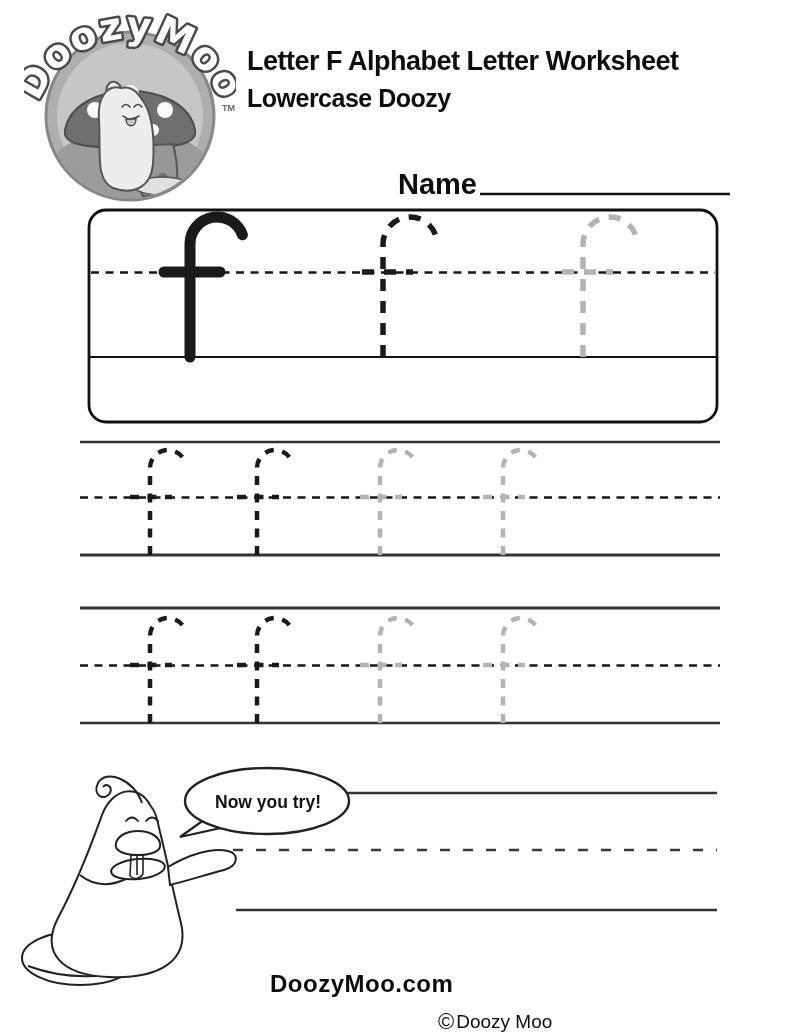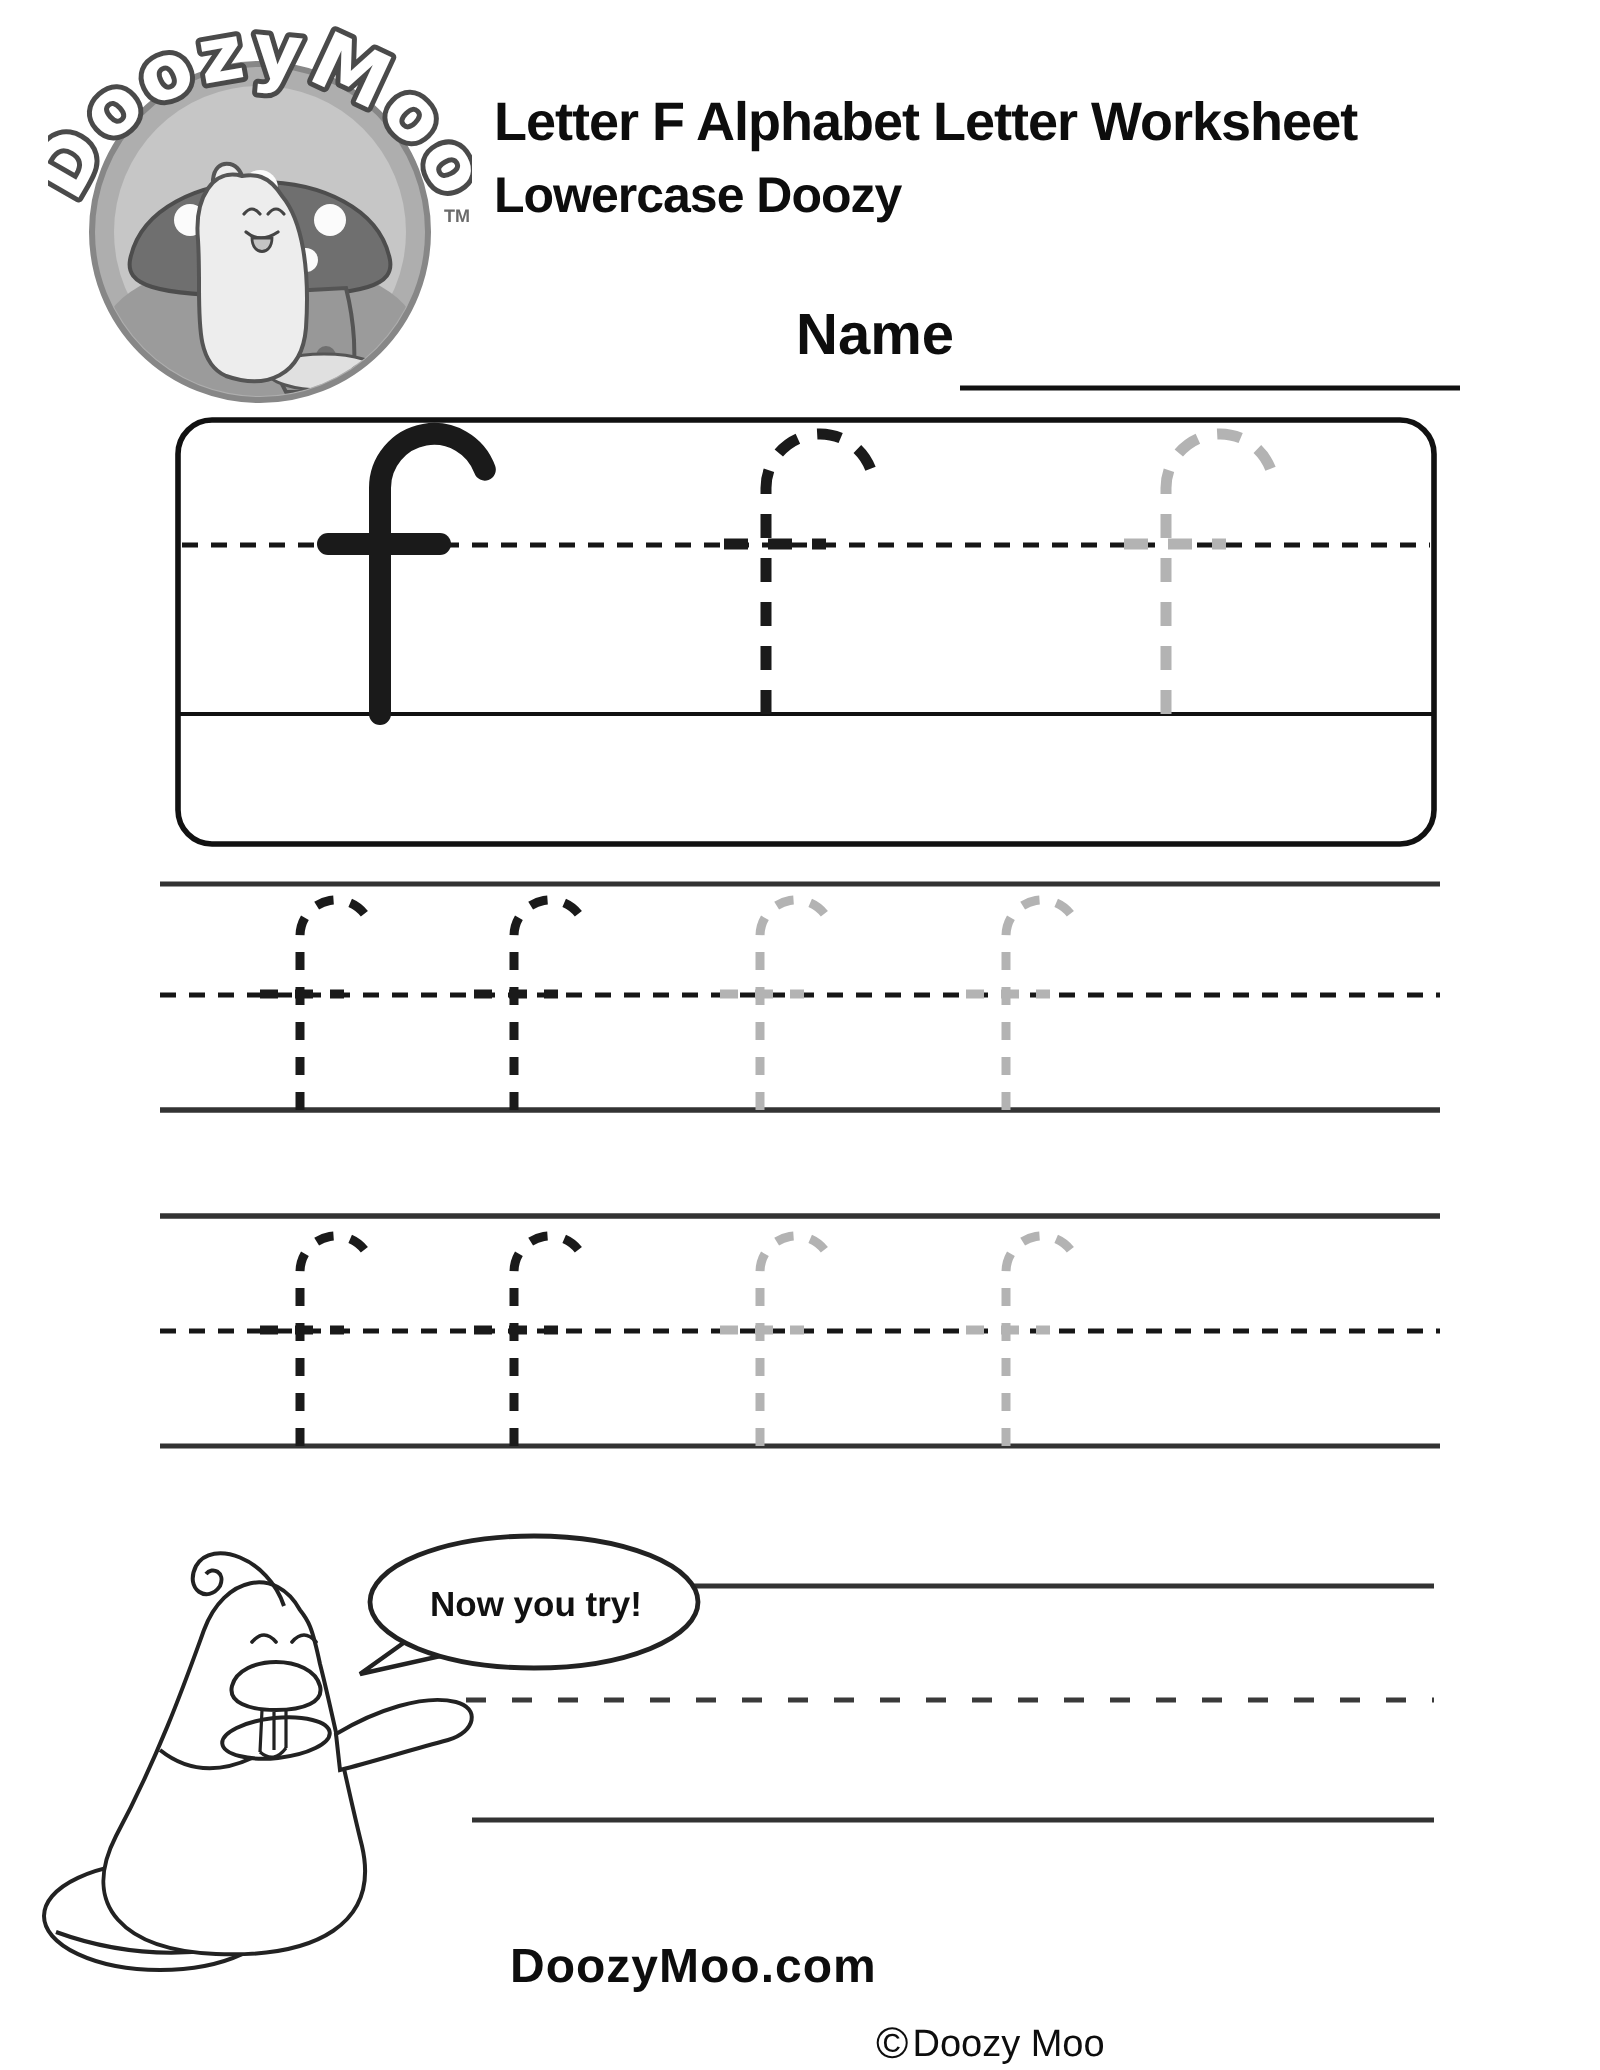--- a/index.html
+++ b/index.html
@@ -1,22 +1,22 @@
 <!DOCTYPE html>
 <html><head>
 <meta charset="utf-8">
 <style>
   html,body{margin:0;padding:0;background:#fff;}
   .page{position:relative;width:800px;height:1035px;background:#ffffff;overflow:hidden;
         font-family:"Liberation Sans", sans-serif;color:#111;}
   .abs{position:absolute;}
   .title1{left:247px;top:46px;font-size:27px;font-weight:700;letter-spacing:-0.5px;color:#0d0d0d;}
   .title2{left:247px;top:84px;font-size:25px;font-weight:700;letter-spacing:-0.5px;color:#0d0d0d;}
-  .name-label{left:398px;top:152px;font-size:29px;font-weight:700;color:#0d0d0d;}
-  .footer-site{left:255px;top:970px;font-size:24px;font-weight:700;letter-spacing:0.5px;color:#0d0d0d;}
+  .name-label{left:398px;top:168px;font-size:29px;font-weight:700;color:#0d0d0d;}
+  .footer-site{left:270px;top:970px;font-size:24px;font-weight:700;letter-spacing:0.5px;color:#0d0d0d;}
   .footer-copy{left:438px;top:975px;font-size:19px;color:#0d0d0d;margin-top:34px;}
   .footer-copy .sym{font-size:22px;vertical-align:-1px;margin-right:2px;}
   svg{display:block;}
   .overlay{left:0;top:0;pointer-events:none;}
 </style>
 </head>
 <body>
 
 <div class="page">
 

